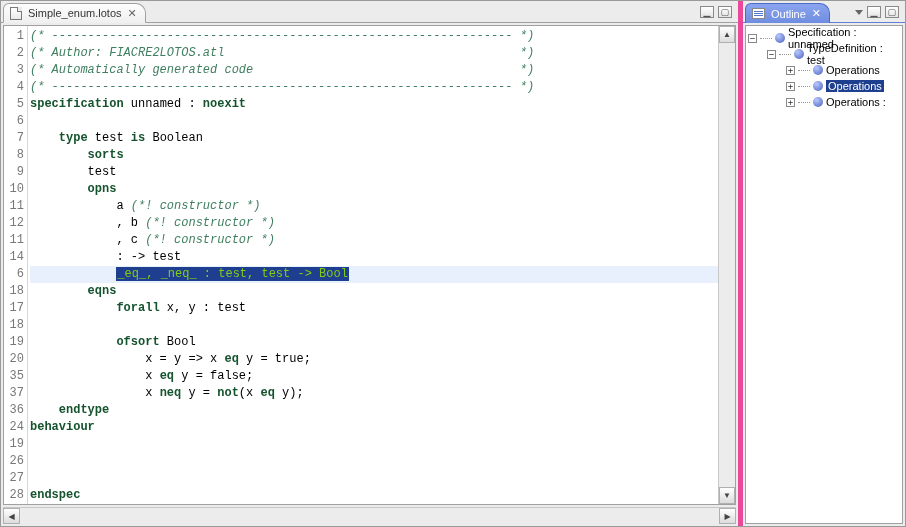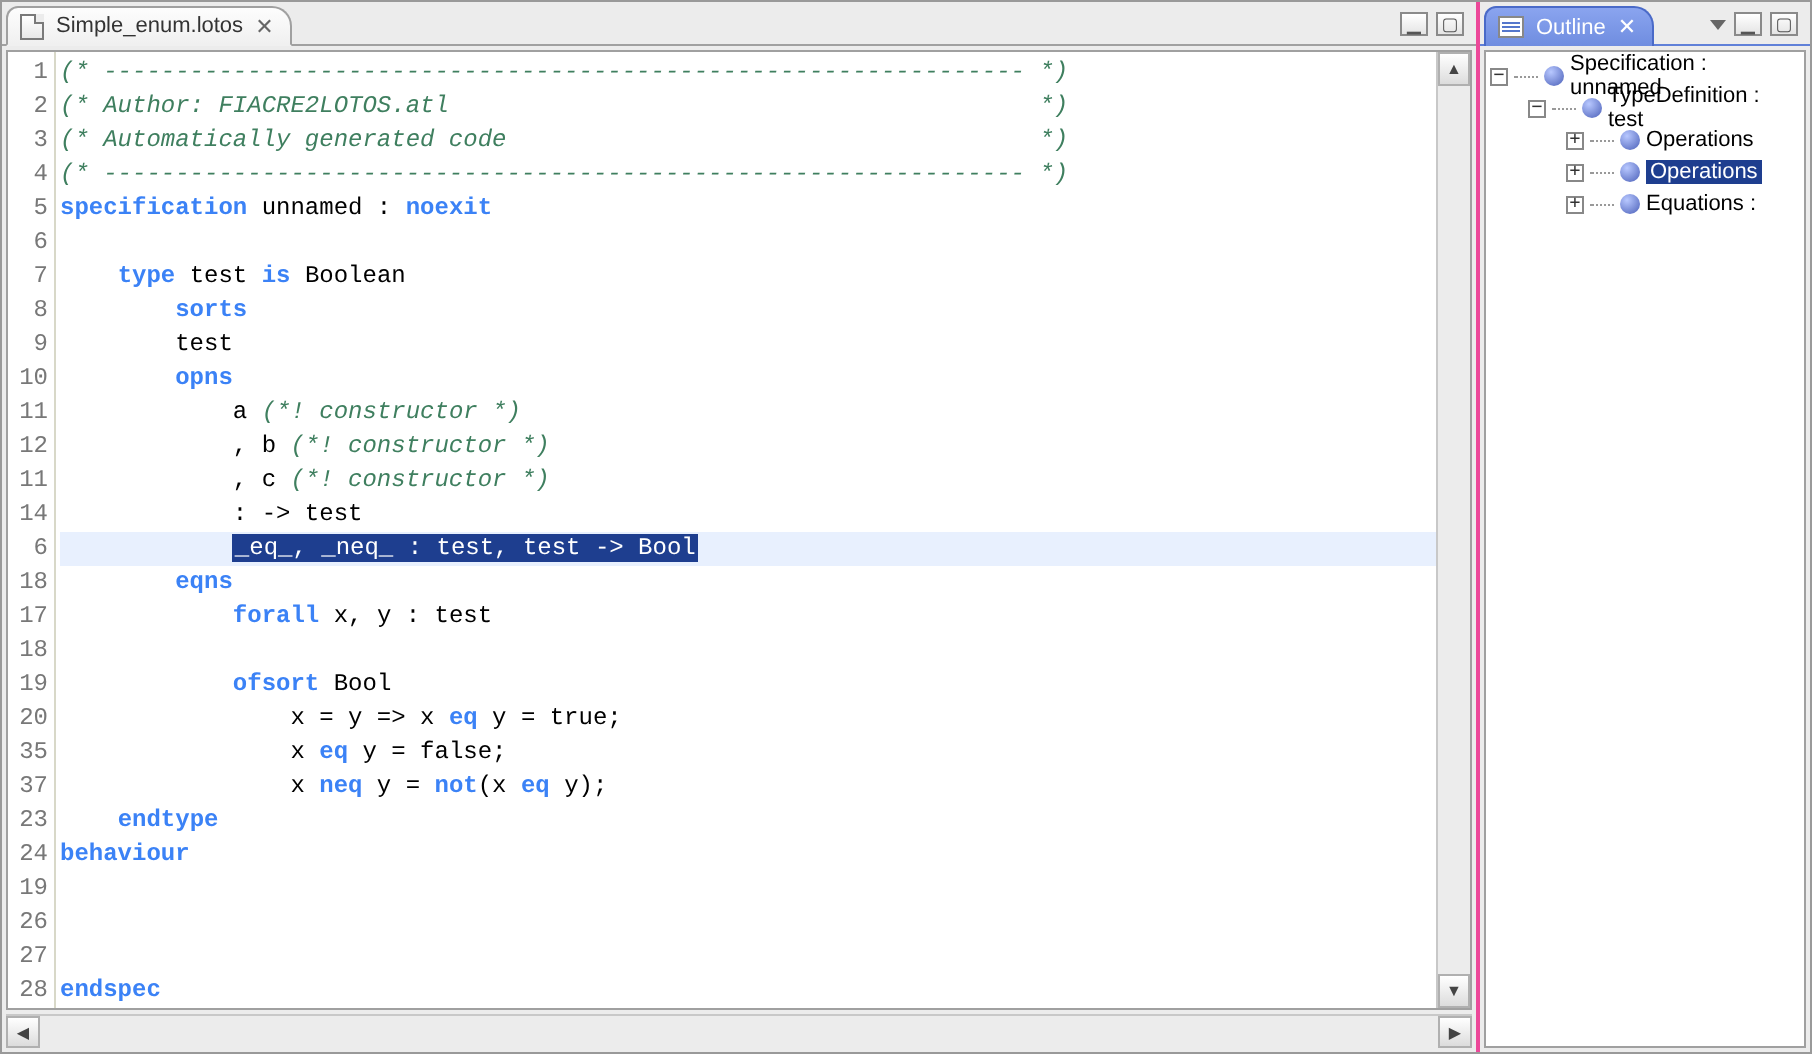--- a/index.html
+++ b/index.html
@@ -17,21 +17,21 @@
     flex: 0 0 737px;
     display: flex;
     flex-direction: column;
     background: #ececec;
   }
   .outline-pane {
     flex: 1 1 auto;
     display: flex;
     flex-direction: column;
     background: #ececec;
-    border-left: 2px solid #ec4899;
+    border-left: 5px solid #ec4899;
   }
 
   
   .tab-bar {
     height: 22px;
     display: flex;
     align-items: flex-end;
     background: #ececec;
     padding-left: 2px;
     position: relative;
@@ -148,25 +148,25 @@
     font-family: "Courier New", monospace;
     font-size: 12px;
     padding: 2px 0 0 2px;
     white-space: pre;
     color:#000;
     position:relative;
     overflow:hidden;
   }
   .code .ln { height:17px; line-height:17px; display:block; padding-left:0; }
   .code .ln.hl { background:#e8f0fe; }
-  .kw { color:#3b82f6; font-weight:bold; }
+  .kw { color:#14532d; font-weight:bold; }
   .cm { color:#3f7f5f; font-style:italic; }
   .sel {
     background:#1e3e8f;
-    color:#ffffff;
+    color:#84cc16;
     padding:0 1px;
   }
 
   
   .vscroll {
     width:17px;
     background:#ececec;
     border-left:1px solid #c8c8c8;
     position:relative;
   }
@@ -295,21 +295,21 @@
         <div>11</div>
         <div>14</div>
         <div>6</div>
         <div>18</div>
         <div>17</div>
         <div>18</div>
         <div>19</div>
         <div>20</div>
         <div>35</div>
         <div>37</div>
-        <div>23</div>
+        <div>36</div>
         <div>24</div>
         <div>19</div>
         <div>26</div>
         <div>27</div>
         <div>28</div>
       </div>
     <div class="code" id="code"><span class="ln"><span class="cm">(* ---------------------------------------------------------------- *)</span></span><span class="ln"><span class="cm">(* Author: FIACRE2LOTOS.atl                                         *)</span></span><span class="ln"><span class="cm">(* Automatically generated code                                     *)</span></span><span class="ln"><span class="cm">(* ---------------------------------------------------------------- *)</span></span><span class="ln"><span class="kw">specification</span><span> unnamed : </span><span class="kw">noexit</span></span><span class="ln">&nbsp;</span><span class="ln"><span>    </span><span class="kw">type</span><span> test </span><span class="kw">is</span><span> Boolean</span></span><span class="ln"><span>        </span><span class="kw">sorts</span></span><span class="ln"><span>        test</span></span><span class="ln"><span>        </span><span class="kw">opns</span></span><span class="ln"><span>            a </span><span class="cm">(*! constructor *)</span></span><span class="ln"><span>            , b </span><span class="cm">(*! constructor *)</span></span><span class="ln"><span>            , c </span><span class="cm">(*! constructor *)</span></span><span class="ln"><span>            : -&gt; test</span></span><span class="ln hl"><span>            </span><span class="sel">_eq_, _neq_ : test, test -&gt; Bool</span></span><span class="ln"><span>        </span><span class="kw">eqns</span></span><span class="ln"><span>            </span><span class="kw">forall</span><span> x, y : test</span></span><span class="ln">&nbsp;</span><span class="ln"><span>            </span><span class="kw">ofsort</span><span> Bool</span></span><span class="ln"><span>                x = y =&gt; x </span><span class="kw">eq</span><span> y = true;</span></span><span class="ln"><span>                x </span><span class="kw">eq</span><span> y = false;</span></span><span class="ln"><span>                x </span><span class="kw">neq</span><span> y = </span><span class="kw">not</span><span>(x </span><span class="kw">eq</span><span> y);</span></span><span class="ln"><span>    </span><span class="kw">endtype</span></span><span class="ln"><span class="kw">behaviour</span></span><span class="ln">&nbsp;</span><span class="ln">&nbsp;</span><span class="ln">&nbsp;</span><span class="ln"><span class="kw">endspec</span></span></div>
     <div class="vscroll">
       <div class="arrow">▲</div>
       <div class="track"></div>
@@ -369,16 +369,16 @@
         <span class="dots"></span>
         <span class="bullet"></span>
         <span class="label sel">Operations</span>
       </div>
       <div class="tree-row">
         <span class="ind"></span>
         <span class="ind"></span>
         <span class="exp">+</span>
         <span class="dots"></span>
         <span class="bullet"></span>
-        <span class="label">Equations :</span>
+        <span class="label">Operations :</span>
       </div>
     </div>
 </div>
 
 </body></html>

